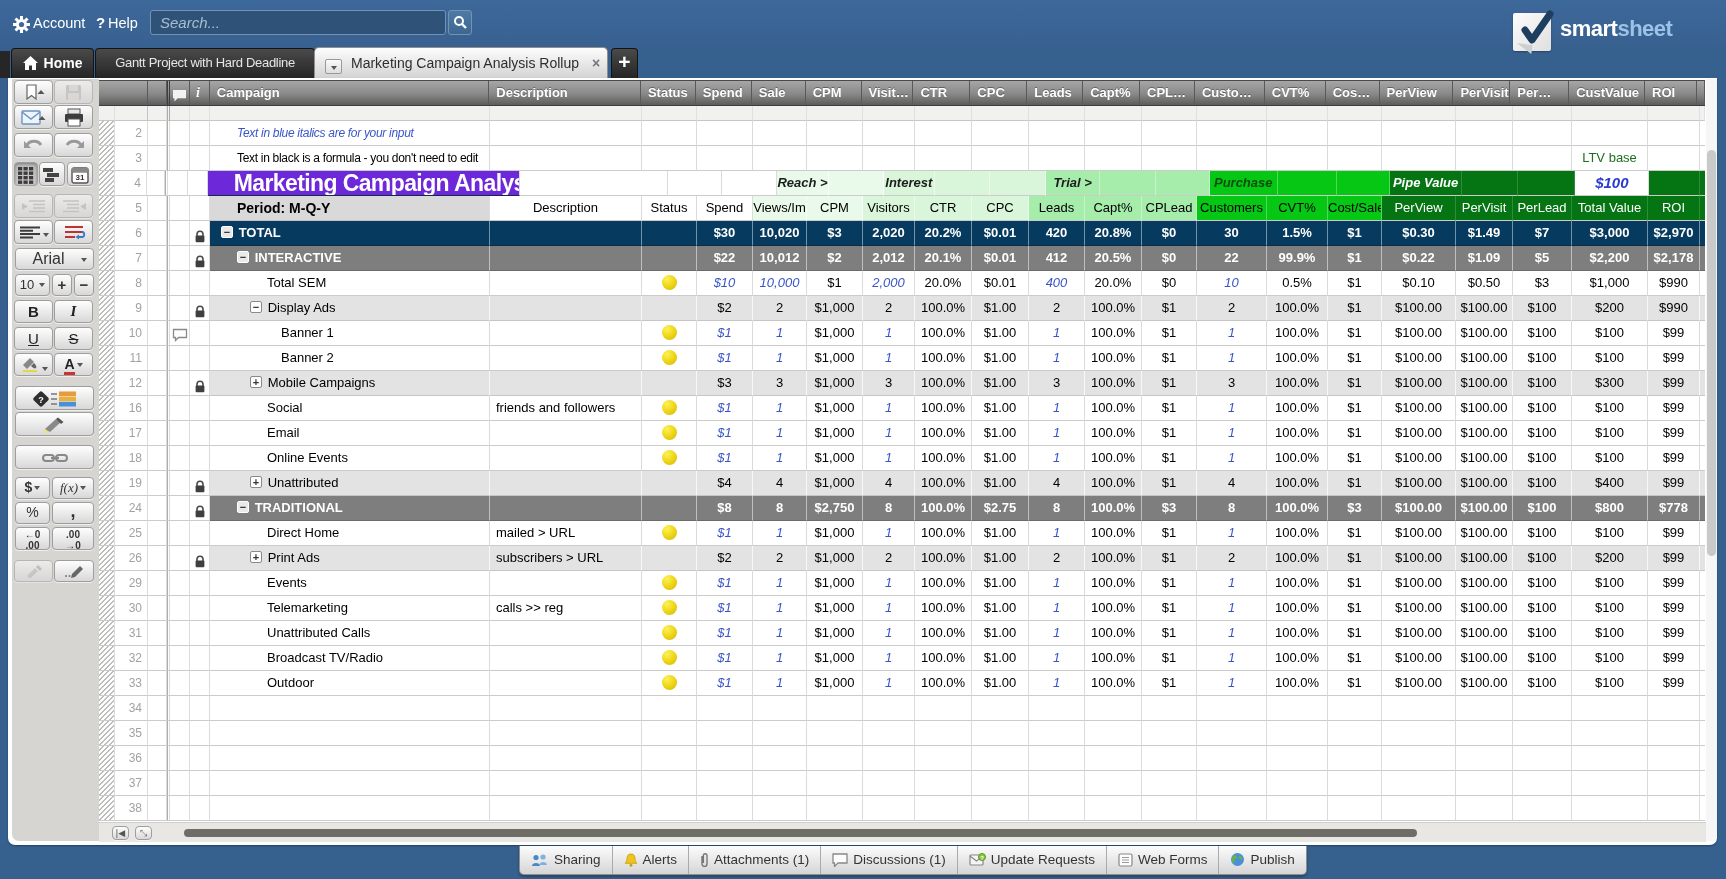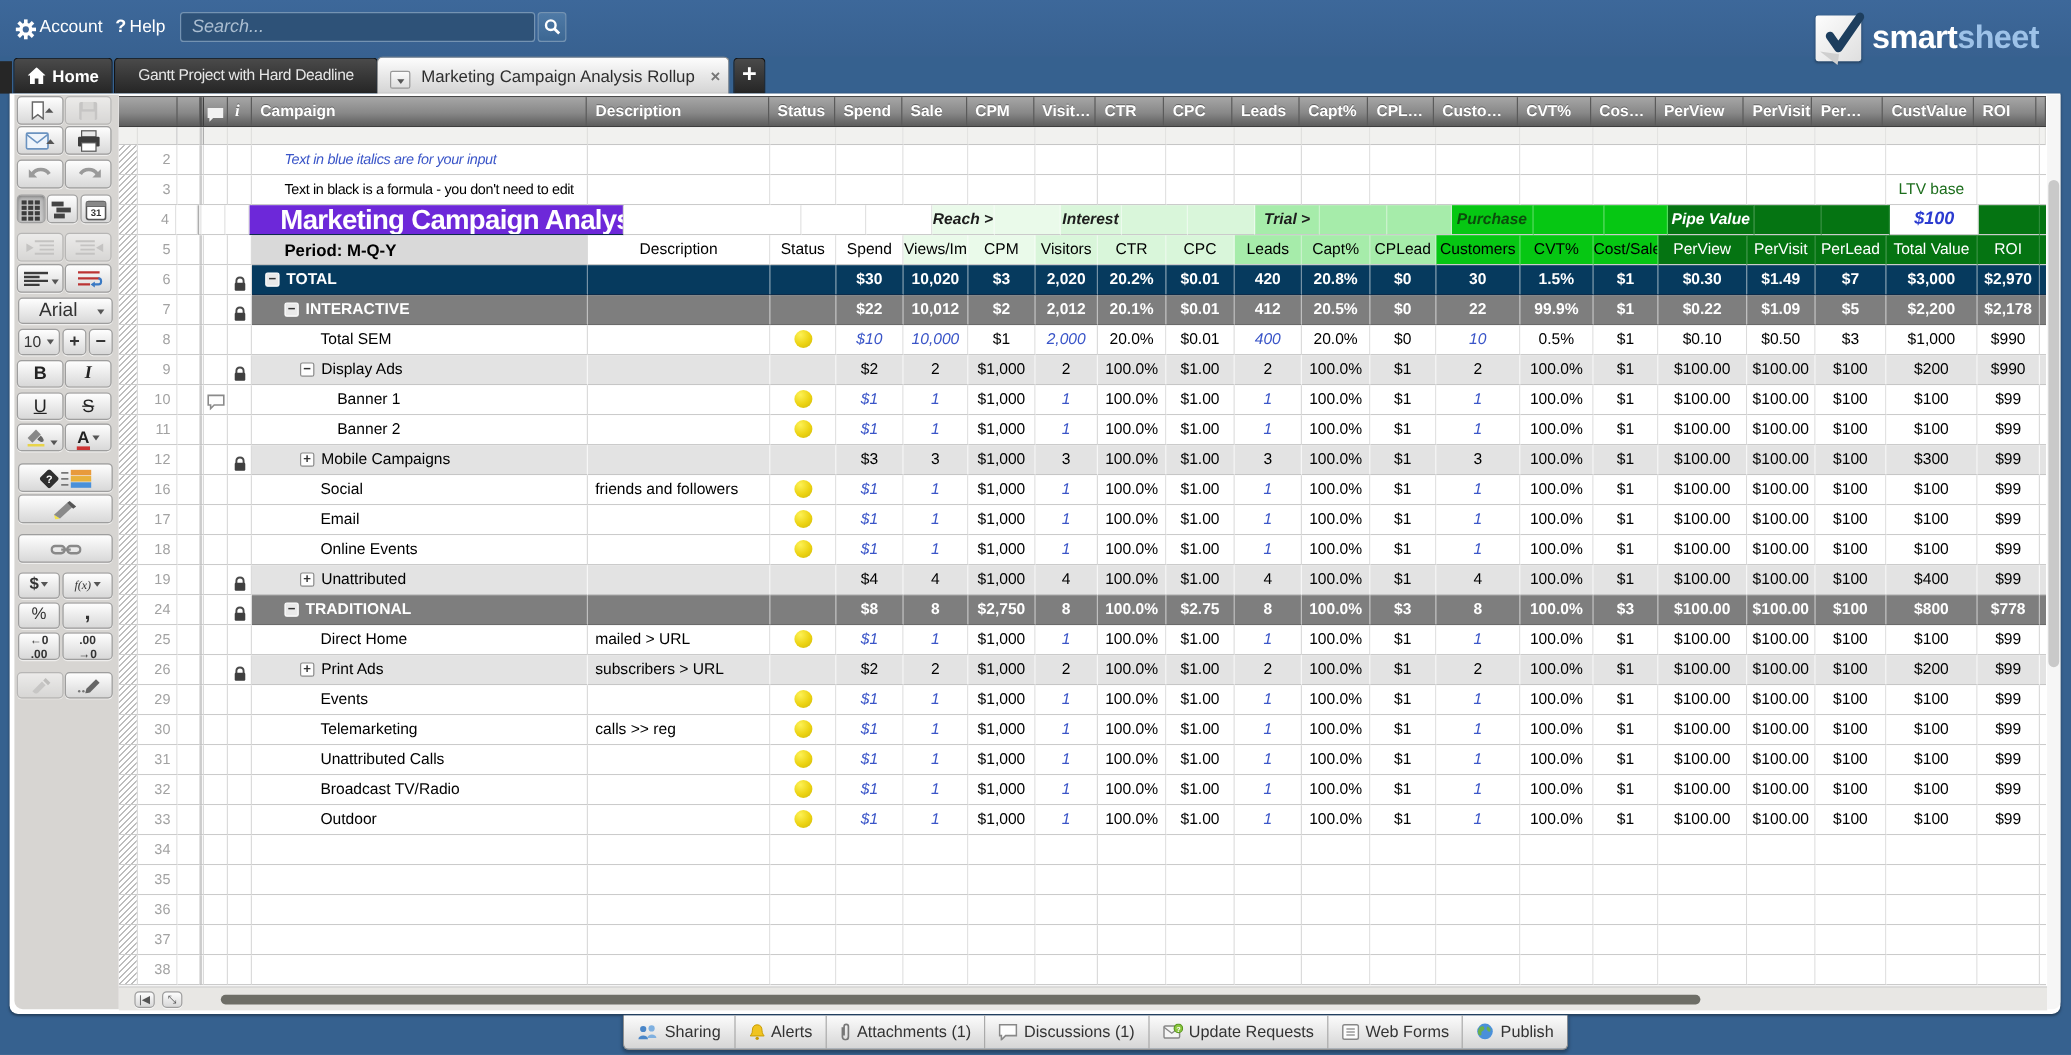--- a/index.html
+++ b/index.html
@@ -60,21 +60,21 @@
     <div class="abs" style="left:150px;top:10px;width:296px;height:25px;background:#2e5278;border:1px solid #7493b2;border-radius:3px;color:#aabdd0;font-size:15px;font-style:italic;line-height:23px;padding-left:9px">Search...</div>
     <div class="abs" style="left:448px;top:10px;width:24px;height:25px;background:linear-gradient(#4f7aa6,#3c6793);border:1px solid #7493b2;border-radius:3px"><svg style="margin:4px 0 0 4px" width="15" height="15" viewBox="0 0 15 15">
         <circle cx="6" cy="6" r="4" fill="none" stroke="#fff" stroke-width="2"></circle>
         <path d="M9 9l4 4" stroke="#fff" stroke-width="2.4"></path>
       </svg></div>
     <div class="abs" style="left:1513px;top:13px;width:38px;height:38px;background:linear-gradient(135deg,#fdfdfd,#dfdfdf);border-radius:2px;box-shadow:0 1px 2px rgba(0,0,0,.3)"></div>
     <div class="abs" style="left:1516px;top:44px;width:0;height:0;border-left:16px solid transparent;border-top:9px solid #cfcfcf;transform:rotate(8deg)"></div>
     <svg class="abs" style="left:1513px;top:6px" width="46" height="46" viewBox="0 0 46 46">
       <path d="M12 24l7 10 18-26" fill="none" stroke="#1d3e5e" stroke-width="7" stroke-linecap="round" stroke-linejoin="round"></path>
     </svg>
-    <div class="abs" style="left:1560px;top:16px;font-size:27px;font-weight:bold;color:#fff;letter-spacing:-0.5px">smart<span style="color:#9dc2e8;font-weight:bold">sheet</span></div>
+    <div class="abs" style="left:1560px;top:16px;font-size:22px;font-weight:bold;color:#fff;letter-spacing:-0.5px">smart<span style="color:#9dc2e8;font-weight:bold">sheet</span></div>
   </div>
 <div id="tabstrip">
     <div class="abs" style="left:0;top:4px;width:10px;height:27px;background:#262626"></div>
     <div class="dtab" style="left:11px;width:83px;font-weight:bold"><svg style="vertical-align:-2px;margin-right:6px" width="15" height="14" viewBox="0 0 15 14">
         <path d="M7.5 0L0 7h2v7h4V9.5h3V14h4V7h2z" fill="#fff"></path>
       </svg>Home</div>
     <div class="dtab" style="left:95px;width:220px;color:#e6e6e6;font-size:13px;letter-spacing:-0.3px">Gantt Project with Hard Deadline</div>
     <div id="acttab" style="left:314px;width:294px"><span style="display:inline-block;width:17px;height:15px;background:linear-gradient(#fbfbfb,#dedede);border:1px solid #999;border-radius:2px;margin:0 9px 0 10px;vertical-align:-3px;text-align:center;line-height:12px"><span class="caret" style="margin-left:0;vertical-align:1px"></span></span>Marketing Campaign Analysis Rollup<span style="color:#777;font-size:14px;margin-left:13px;font-weight:bold">×</span></div>
     <div class="dtab" style="left:611px;width:27px;font-size:21px;font-weight:bold;line-height:26px">+</div>
   </div>
@@ -174,21 +174,21 @@
           <path d="M3 12l5 3-4 1z" fill="#f3e34a"></path>
           <path d="M8 15l-5-3L14 2l5 3z" fill="#8a8a8a"></path>
           <path d="M14 2l2-1.5L21.5 5 19 7z" fill="#555"></path>
         </svg></div>
       <div class="tb " style="left:3px;top:366px;width:79px;height:24px"><svg style="margin-top:5px" width="26" height="14" viewBox="0 0 26 14">
           <rect x="1" y="4" width="11" height="6" rx="3" fill="none" stroke="#888" stroke-width="2"></rect>
           <rect x="14" y="4" width="11" height="6" rx="3" fill="none" stroke="#888" stroke-width="2"></rect>
           <path d="M9 7h8" stroke="#888" stroke-width="2"></path>
         </svg></div>
       <div class="tb " style="left:3px;top:398px;width:35px;height:22px"><span style="font-size:14px;font-weight:bold;color:#333">$</span><span class="caret"></span></div>
-      <div class="tb " style="left:40px;top:398px;width:42px;height:22px"><span style="font-size:10px;font-style:italic;font-family:'Liberation Serif',serif;color:#333">f(x)</span><span class="caret"></span></div>
+      <div class="tb " style="left:40px;top:398px;width:42px;height:22px"><span style="font-size:13px;font-style:italic;font-family:'Liberation Serif',serif;color:#333">f(x)</span><span class="caret"></span></div>
       <div class="tb " style="left:3px;top:423px;width:35px;height:22px"><span style="font-size:14px;color:#333">%</span></div>
       <div class="tb " style="left:40px;top:423px;width:42px;height:22px"><span style="font-size:18px;font-weight:bold;color:#333;line-height:14px">,</span></div>
       <div class="tb " style="left:3px;top:448px;width:35px;height:23px"><span style="font-size:10px;font-weight:bold;color:#333;line-height:11px;display:inline-block;margin-top:1px">←0<br>.00</span></div>
       <div class="tb " style="left:40px;top:448px;width:42px;height:23px"><span style="font-size:10px;font-weight:bold;color:#333;line-height:11px;display:inline-block;margin-top:1px">.00<br>→0</span></div>
       <div class="tb dis" style="left:2px;top:481px;width:39px;height:22px"><svg style="margin-top:4px" width="18" height="13" viewBox="0 0 18 13">
           <path d="M2 11L10 3l3 3-8 8z" fill="#bbb"></path>
           <path d="M11 2l2-2 4 4-2 2z" fill="#aaa"></path>
         </svg></div>
       <div class="tb " style="left:42px;top:481px;width:40px;height:22px"><svg style="margin-top:4px" width="20" height="13" viewBox="0 0 20 13">
           <circle cx="2" cy="11" r="1" fill="#777"></circle>

